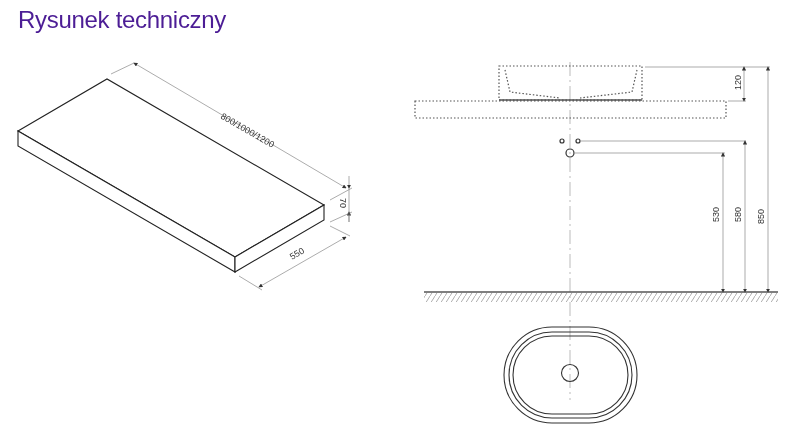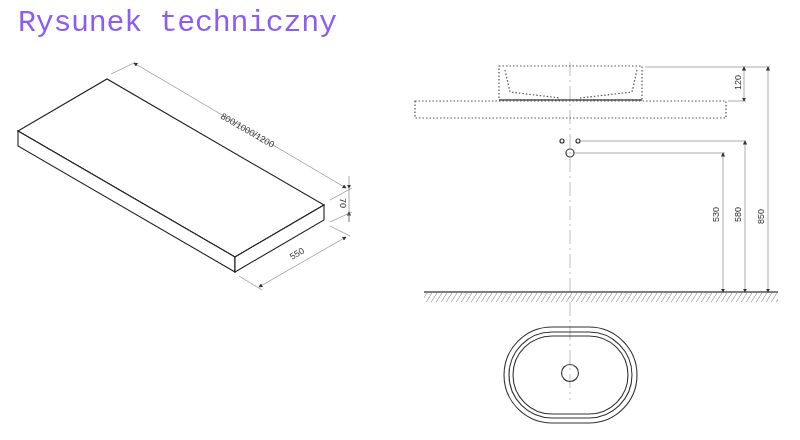--- a/index.html
+++ b/index.html
@@ -1,20 +1,20 @@
 <!DOCTYPE html>
 <html><head>
 <meta charset="utf-8">
 <style>
   html, body { margin: 0; padding: 0; background: #ffffff; }
   body { width: 800px; height: 440px; position: relative; overflow: hidden; font-family: "Liberation Sans", sans-serif; }
   .title {
     position: absolute; left: 18px; top: 6px;
-    font-family: Liberation Mono, monospace;
-    font-size: 30px; color: #8b5cf6; letter-spacing: -0.3px;
+    font-family: Liberation Sans, sans-serif;
+    font-size: 24px; color: #4c1d95; letter-spacing: -0.3px;
   }
   svg.drawing { position: absolute; left: 0; top: 0; }
   .dimtxt { font-family: "Liberation Sans", sans-serif; font-size: 9px; fill: #333; }
 </style>
 </head>
 <body>
 
 <div class="title">Rysunek techniczny</div>
 
 <svg class="drawing" width="800" height="440" viewBox="0 0 800 440" xmlns="http://www.w3.org/2000/svg">

